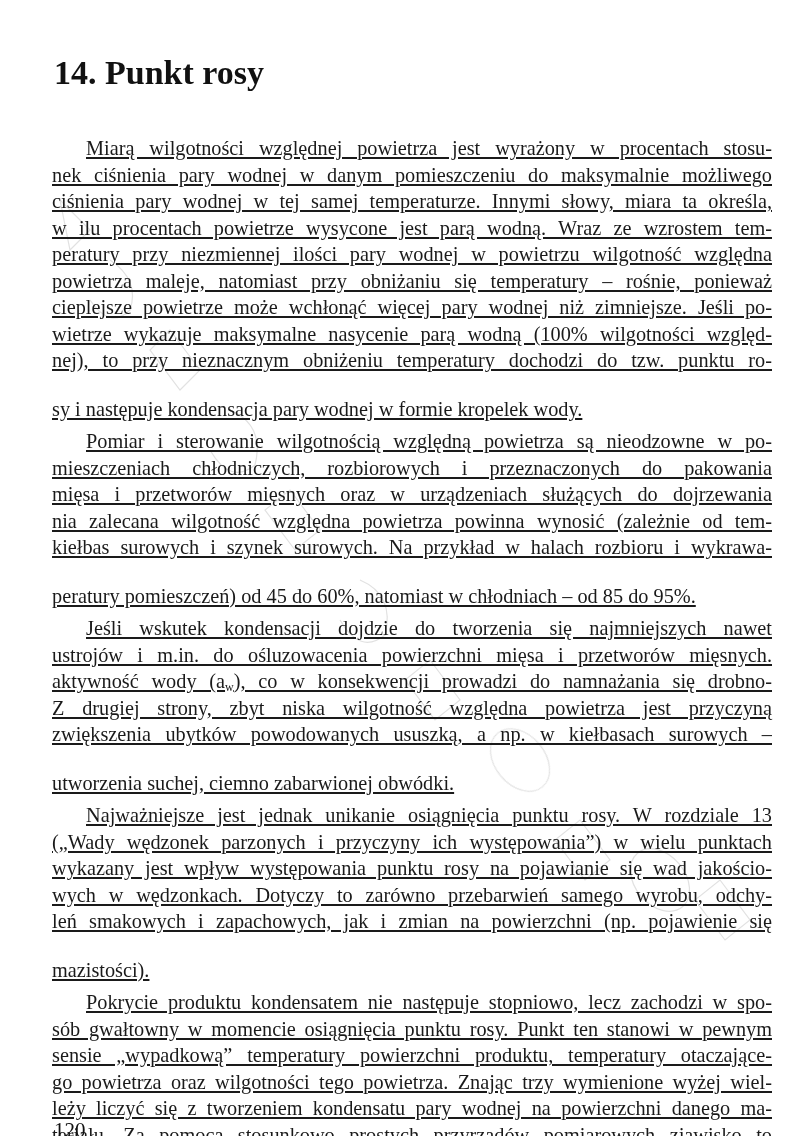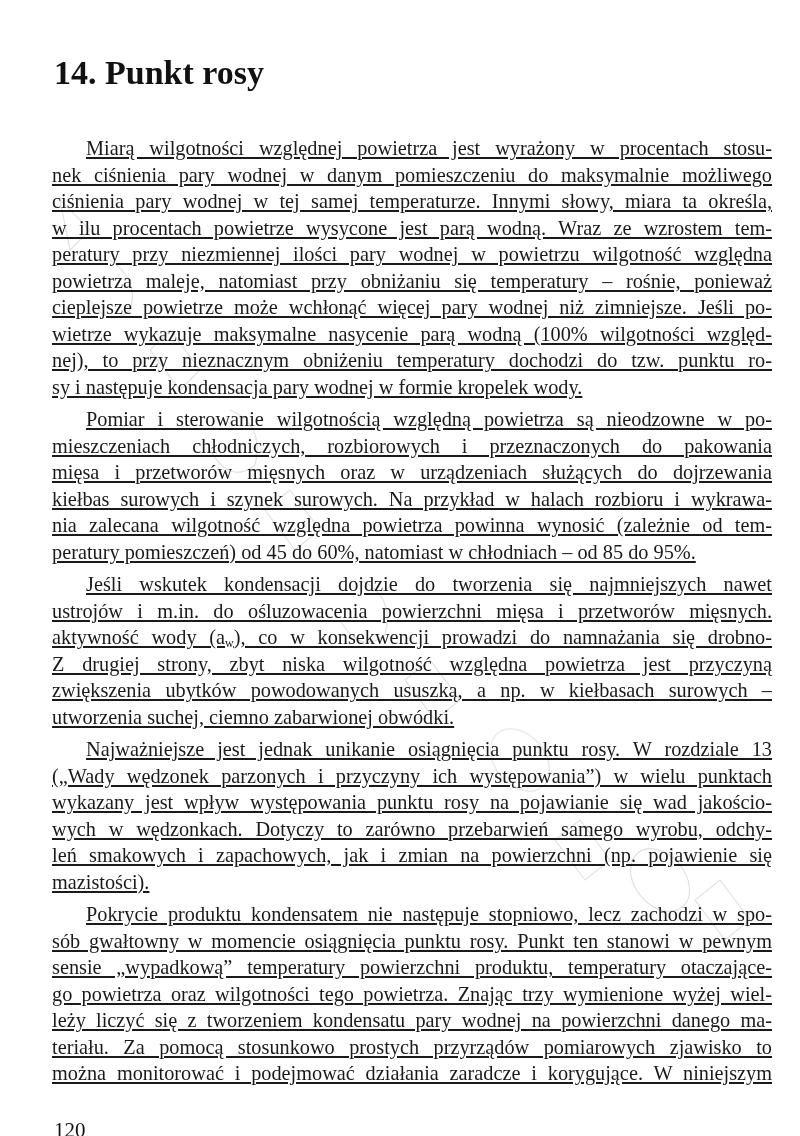--- a/index.html
+++ b/index.html
@@ -14,21 +14,21 @@
   h1 {
     position: absolute; left: 54px; top: 54px; margin: 0;
     font-family: "Liberation Serif", serif;
     font-weight: bold; font-size: 34px; letter-spacing: 0px; color: #111;
   }
   .body-text {
     position: absolute; left: 52px; top: 135px; width: 720px;
     font-size: 20.3px; line-height: 26.5px; color: #1a1a1a;
   }
   .line { display: block; white-space: nowrap; text-align: justify; text-align-last: justify; height: 26.5px; text-decoration: underline; }
-  .line.last { text-align-last: left; }
+  .line.last { text-align-last: left; margin-top: 22px; }
   .indent { padding-left: 34px; }
   .para-gap { height: 6px; display: block; }
   .page-number {
     position: absolute; left: 54px; top: 1097px;
     font-size: 21px; color: #111; margin-top: 21px;
   }
   .watermark {
     position: absolute; left: 0; top: 0; width: 800px; height: 1136px;
     pointer-events: none;
   }
@@ -67,22 +67,22 @@
         <span class="line">cieplejsze powietrze może wchłonąć więcej pary wodnej niż zimniejsze. Jeśli po-</span>
         <span class="line">wietrze wykazuje maksymalne nasycenie parą wodną (100% wilgotności względ-</span>
         <span class="line">nej), to przy nieznacznym obniżeniu temperatury dochodzi do tzw. punktu ro-</span>
         <span class="line last">sy i następuje kondensacja pary wodnej w formie kropelek wody.</span>
       </div>
       <span class="para-gap"></span>
       <div>
         <span class="line indent">Pomiar i sterowanie wilgotnością względną powietrza są nieodzowne w po-</span>
         <span class="line">mieszczeniach chłodniczych, rozbiorowych i przeznaczonych do pakowania</span>
         <span class="line">mięsa i przetworów mięsnych oraz w urządzeniach służących do dojrzewania</span>
+        <span class="line">nia zalecana wilgotność względna powietrza powinna wynosić (zależnie od tem-</span>
         <span class="line">kiełbas surowych i szynek surowych. Na przykład w halach rozbioru i wykrawa-</span>
-        <span class="line">nia zalecana wilgotność względna powietrza powinna wynosić (zależnie od tem-</span>
         <span class="line last">peratury pomieszczeń) od 45 do 60%, natomiast w chłodniach – od 85 do 95%.</span>
       </div>
       <span class="para-gap"></span>
       <div>
         <span class="line indent">Jeśli wskutek kondensacji dojdzie do tworzenia się najmniejszych nawet</span>
         <span class="line">ustrojów i m.in. do ośluzowacenia powierzchni mięsa i przetworów mięsnych.</span>
         <span class="line">aktywność wody (a<sub>w</sub>), co w konsekwencji prowadzi do namnażania się drobno-</span>
         <span class="line">Z drugiej strony, zbyt niska wilgotność względna powietrza jest przyczyną</span>
         <span class="line">zwiększenia ubytków powodowanych ususzką, a np. w kiełbasach surowych –</span>
         <span class="line last">utworzenia suchej, ciemno zabarwionej obwódki.</span>

